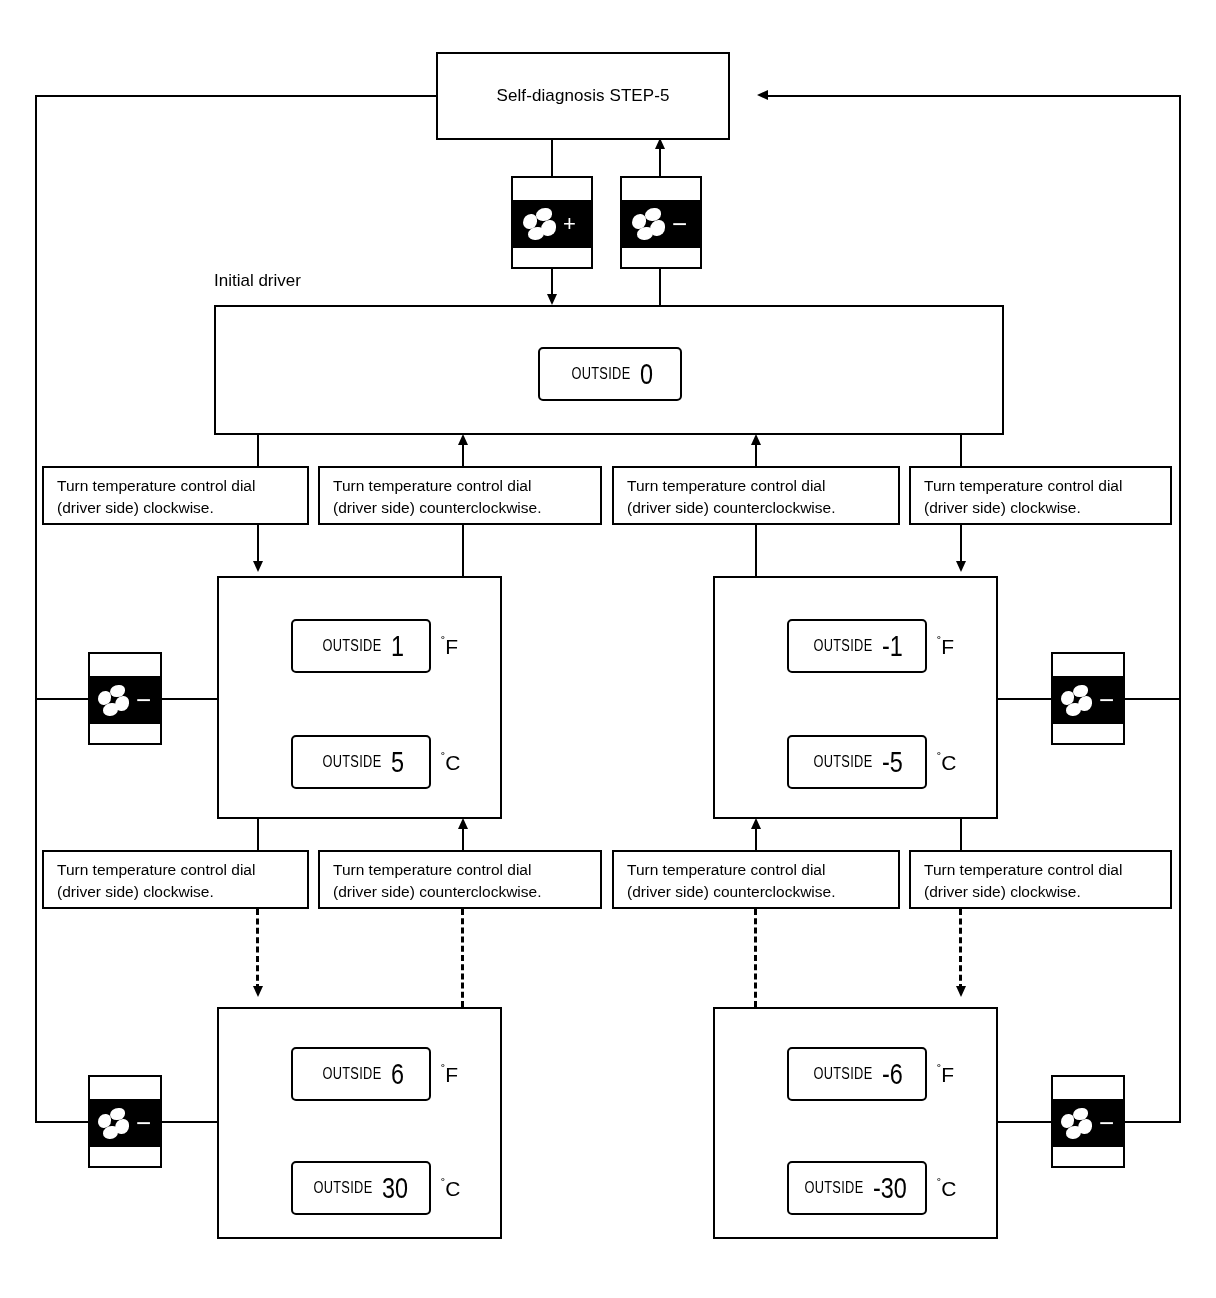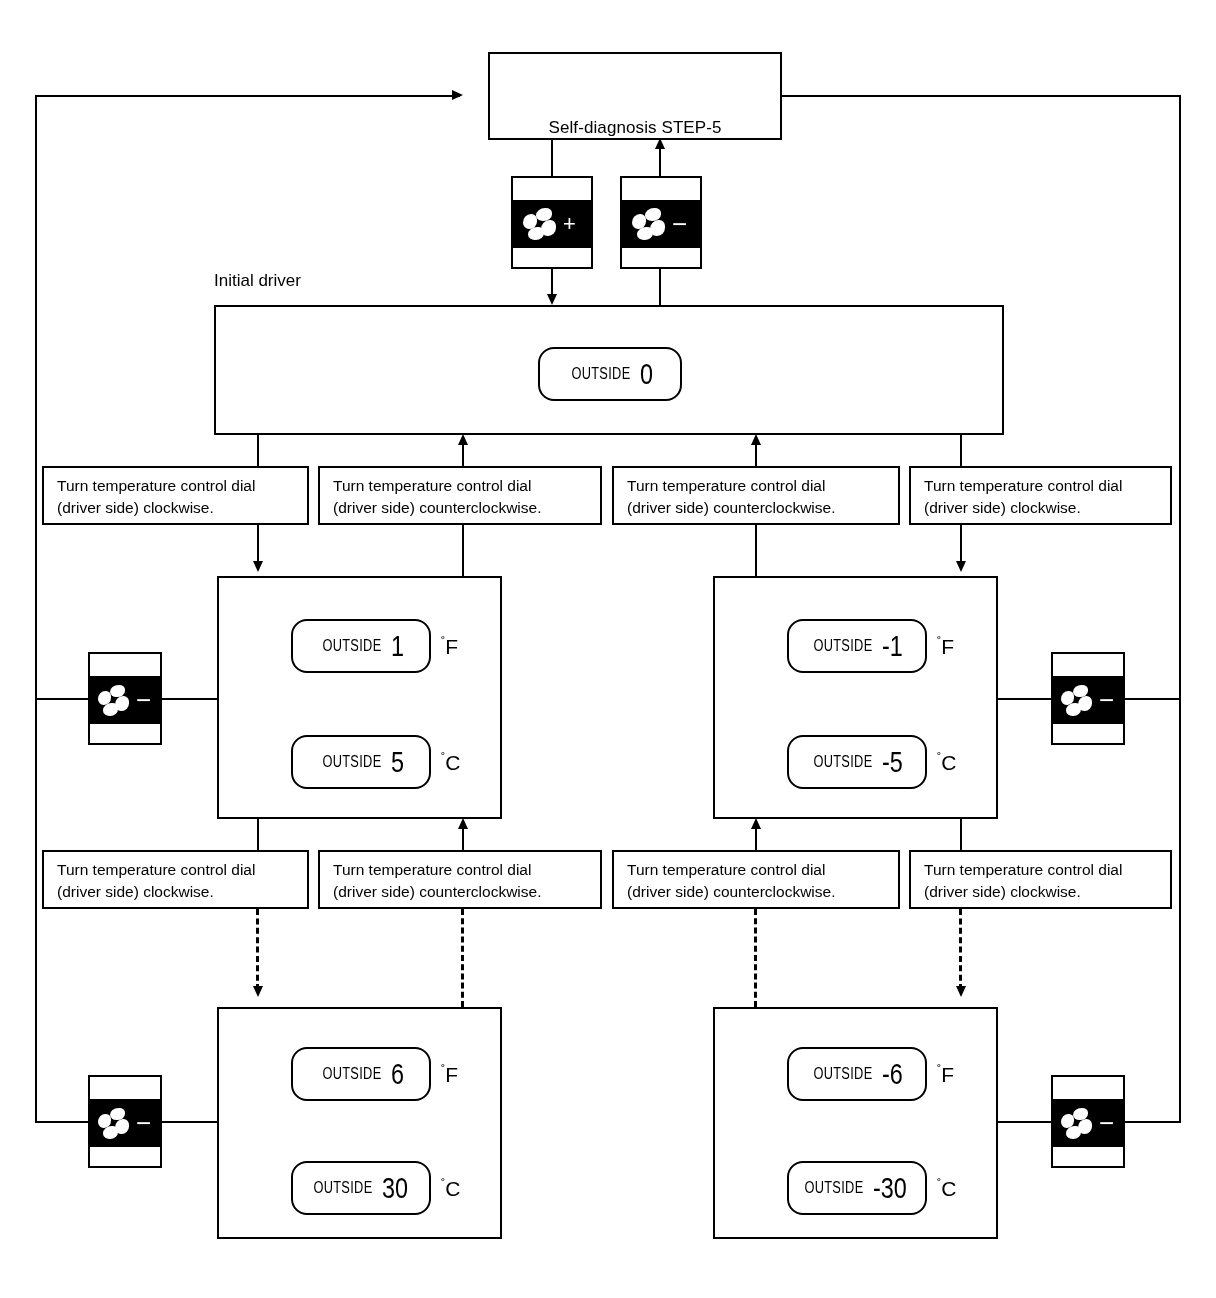--- a/index.html
+++ b/index.html
@@ -31,21 +31,21 @@
 
   
   .fan{position:absolute;border:2px solid #000;background:#fff;box-sizing:border-box;}
   .fan .band{position:absolute;left:0;right:0;background:#000;display:flex;align-items:center;}
   .fan .blades{position:relative;flex:0 0 auto;}
   .fan .blades i{position:absolute;display:block;background:#fff;border-radius:60% 40% 55% 45%;}
   .fan .sign{color:#fff;font-size:22px;line-height:1;font-weight:500;margin-left:6px;font-family:"Liberation Sans",sans-serif;}
   .fan .sign.minus{font-size:26px;}
 
   
-  .lcd{position:absolute;border:2.5px solid #000;border-radius:16px;background:#fff;
+  .lcd{position:absolute;border:2.5px solid #000;border-radius:5px;background:#fff;
        box-sizing:border-box;display:flex;align-items:center;justify-content:center;}
   .lcd .lbl{font-family:"Liberation Sans",sans-serif;font-size:16px;
             transform:scaleX(.80);transform-origin:center;letter-spacing:.4px;display:inline-block;}
   .lcd .val{font-family:"Liberation Sans",sans-serif;font-size:30px;line-height:1;
             transform:scaleX(.78);transform-origin:left center;display:inline-block;margin-left:2px;}
   .unit{position:absolute;font-size:21px;}
   .unit sup{font-size:13px;vertical-align:super;}
 </style>
 </head>
 <body>
@@ -57,21 +57,21 @@
   <div class="vline" style="left:35px;top:95px;height:1028px;"></div>
   <div class="hline" style="left:35px;top:698px;width:56px;"></div>
   <div class="hline" style="left:35px;top:1121px;width:56px;"></div>
 
   <div class="hline" style="left:768px;top:95px;width:413px;"></div>
   <div class="ar ar-left" style="left:757px;top:90px;"></div>
   <div class="vline" style="left:1179px;top:95px;height:1028px;"></div>
   <div class="hline" style="left:1125px;top:698px;width:56px;"></div>
   <div class="hline" style="left:1125px;top:1121px;width:56px;"></div>
 
-  <div class="box step-box" style="left:488px;top:52px;width:294px;height:88px;align-items:flex-end;">
+  <div class="box step-box" style="left:436px;top:52px;width:294px;height:88px;">
     <span>Self-diagnosis STEP-5</span>
   </div>
 
   <div class="vline" style="left:551px;top:140px;height:36px;"></div>
   <div class="vline" style="left:659px;top:148px;height:28px;"></div>
   <div class="ar ar-up" style="left:655px;top:138px;"></div>
 
   <div class="fan" style="left:511px;top:176px;width:82px;height:93px;">
     <div class="band" style="top:22px;height:48px;padding-left:10px;">
       <div class="blades" style="width:34px;height:32px;">

